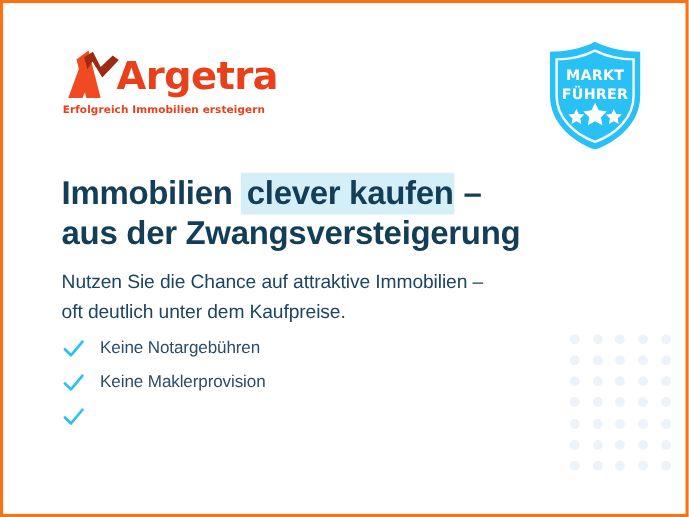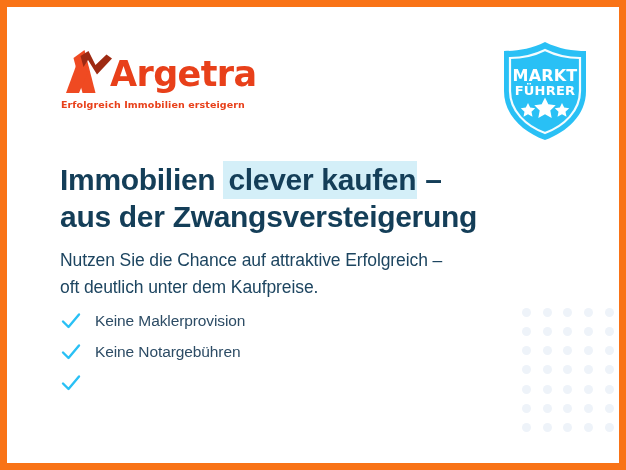--- a/index.html
+++ b/index.html
@@ -14,21 +14,21 @@
     font-family: "Liberation Sans", sans-serif;
   }
 
   
   .banner {
     position: relative;
     width: 626px;
     height: 470px;
     box-sizing: border-box;
     background: #ffffff;
-    border: 7px solid #f97316;
+    border: 3px solid #f97316;
   }
   .canvas {
     position: absolute;
     inset: 0;
     background: #ffffff;
     overflow: hidden;
   }
 
   
   .dot-grid {
@@ -103,21 +103,21 @@
     position: absolute;
     left: 0;
     width: 100%;
     text-align: center;
     color: #ffffff;
     font-weight: bold;
     font-family: "DejaVu Sans", sans-serif;
     letter-spacing: 0.2px;
     pointer-events: none;
   }
-  .badge-text-markt { top: 27px; font-size: 16px; }
+  .badge-text-markt { top: 27px; font-size: 13px; }
   .badge-text-fuehrer { top: 44px; font-size: 13px; }
 
   
   .headline {
     position: absolute;
     left: 53px;
     top: 134px;
     width: 470px;
     font-size: 30px;
     font-weight: bold;
@@ -243,38 +243,38 @@
       <div class="badge-text-markt">MARKT</div>
       <div class="badge-text-fuehrer">FÜHRER</div>
     </div>
 
     <h1 class="headline">
       <span><span>Immobilien </span><span class="hl">clever kaufen</span><span> –</span></span><br>
       <span>aus der Zwangsversteigerung</span>
     </h1>
 
     <p class="sub">
-      <span>Nutzen Sie die Chance auf attraktive Erfolgreich –</span><br>
+      <span>Nutzen Sie die Chance auf attraktive Immobilien –</span><br>
       <span>oft deutlich unter dem Kaufpreise.</span>
     </p>
 
     <ul class="bullets">
+      <li>
+        <svg class="check-icon" viewBox="0 0 22 22">
+          <path d="M3 11.5 L8.5 17 L19 4.5" fill="none" stroke="#29c0f5" stroke-width="2.4" stroke-linecap="round" stroke-linejoin="round"></path>
+        </svg>
+        <span class="bullet-label">Keine Notargebühren</span>
+      </li>
       <li>
         <svg class="check-icon" viewBox="0 0 22 22">
           <path d="M3 11.5 L8.5 17 L19 4.5" fill="none" stroke="#29c0f5" stroke-width="2.4" stroke-linecap="round" stroke-linejoin="round"></path>
         </svg>
         <span class="bullet-label">Keine Maklerprovision</span>
       </li>
       <li>
         <svg class="check-icon" viewBox="0 0 22 22">
           <path d="M3 11.5 L8.5 17 L19 4.5" fill="none" stroke="#29c0f5" stroke-width="2.4" stroke-linecap="round" stroke-linejoin="round"></path>
         </svg>
-        <span class="bullet-label">Keine Notargebühren</span>
-      </li>
-      <li>
-        <svg class="check-icon" viewBox="0 0 22 22">
-          <path d="M3 11.5 L8.5 17 L19 4.5" fill="none" stroke="#29c0f5" stroke-width="2.4" stroke-linecap="round" stroke-linejoin="round"></path>
-        </svg>
       </li>
     </ul>
 
   </div>
 </div>
 
 </body></html>

